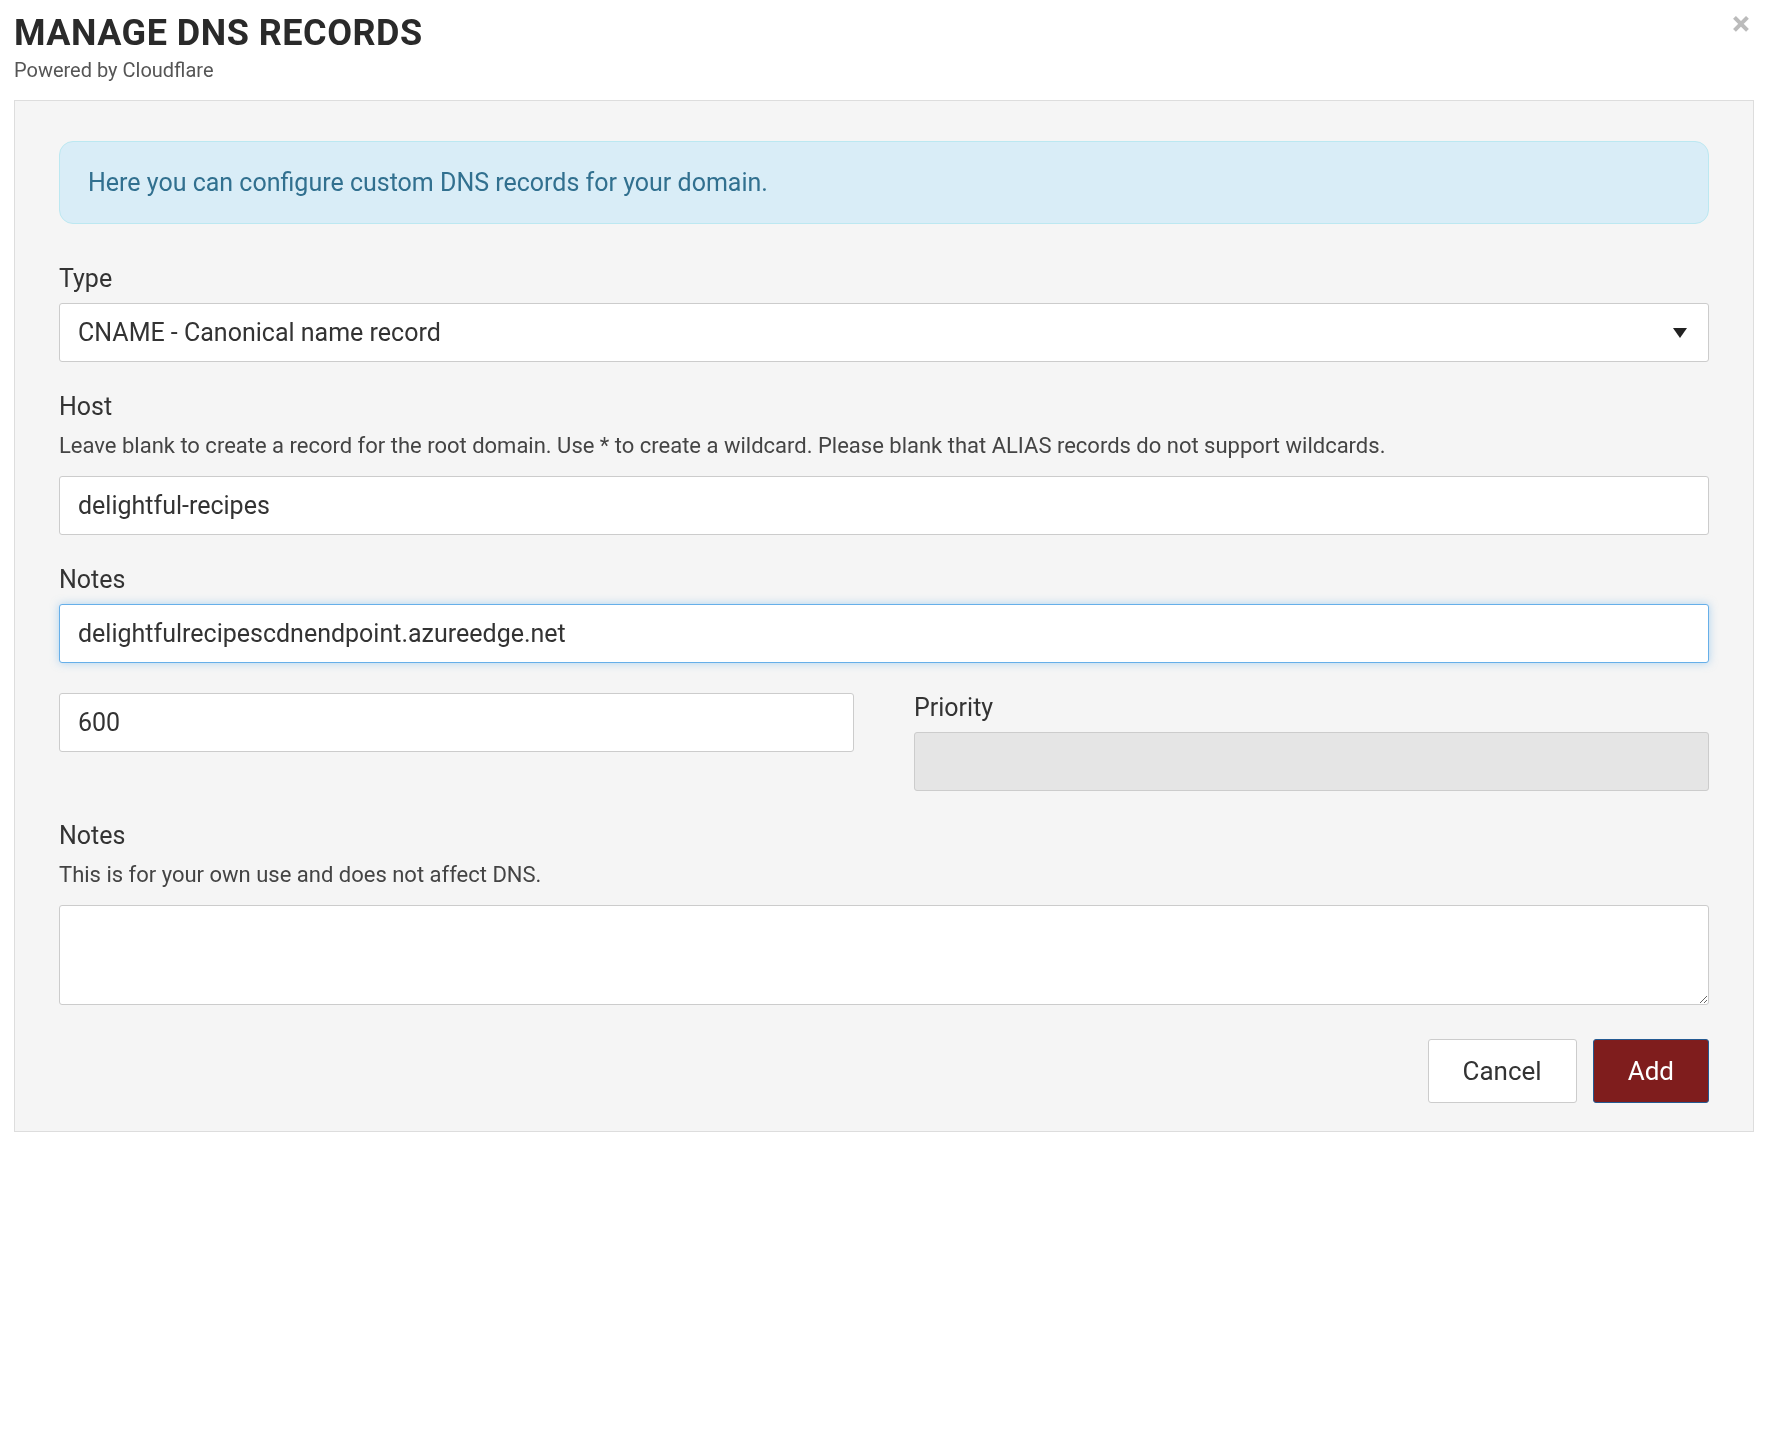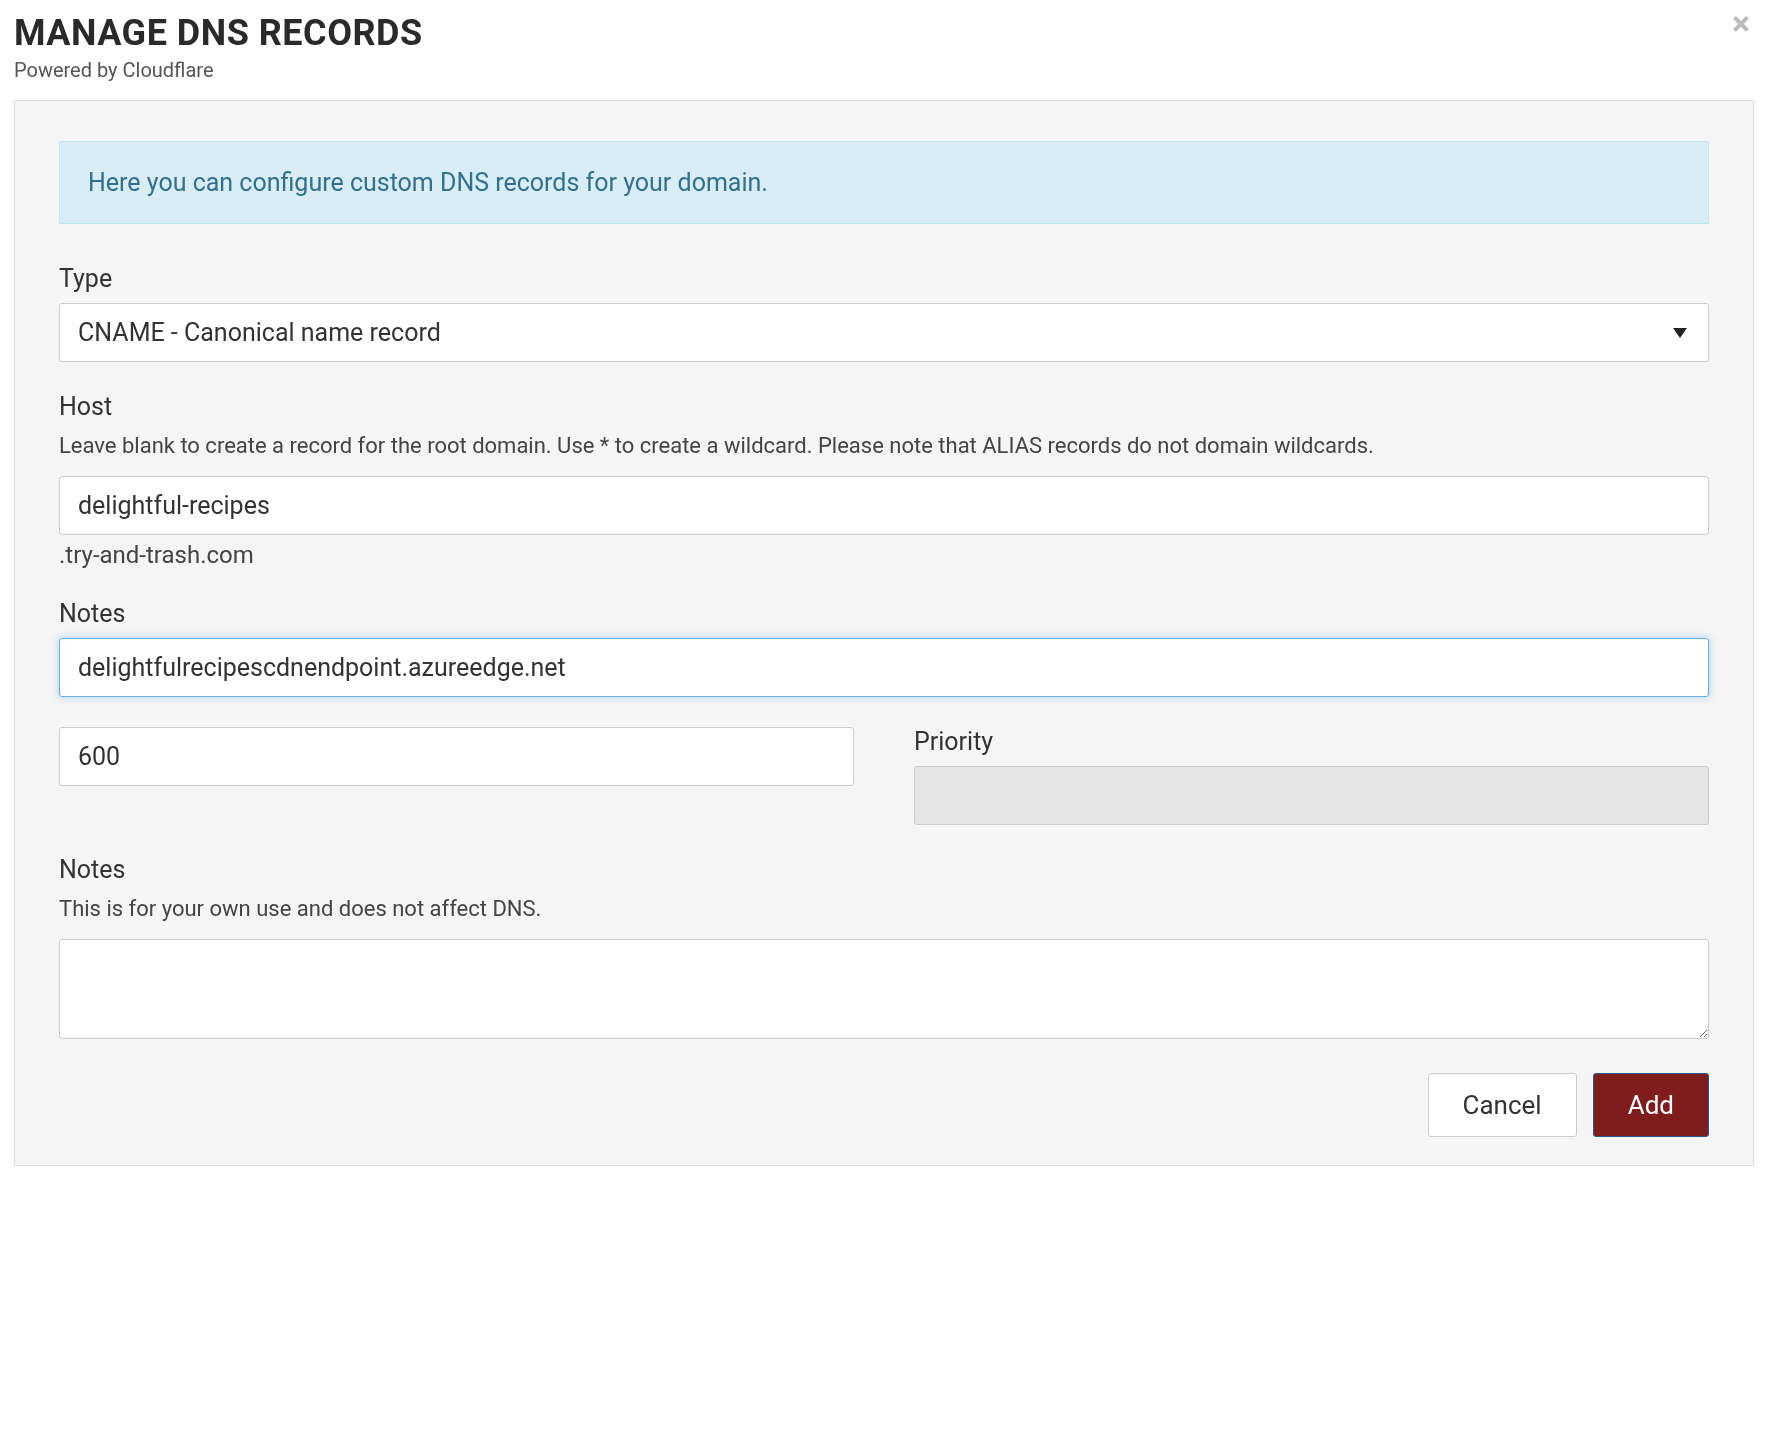--- a/index.html
+++ b/index.html
@@ -47,21 +47,21 @@
       background: #f5f5f5;
       border: 1px solid #ddd;
       padding: 40px 44px 28px 44px;
     }
     .info-banner {
       background: #d9edf7;
       border: 1px solid #bce8f1;
       color: #31708f;
       padding: 26px 28px;
       font-size: 25px;
-      border-radius: 1px;
+      border-radius: 14px;
       margin-bottom: 40px;
     }
     .form-group {
       margin-bottom: 30px;
     }
     .form-label {
       display: block;
       font-size: 25px;
       color: #333;
       margin-bottom: 10px;
@@ -184,23 +184,22 @@
         <span class="select-caret">
           <svg viewBox="0 0 14 10">
               <polygon points="0,0 14,0 7,10" fill="#222"></polygon>
             </svg>
         </span>
       </div>
     </div>
 
     <div class="form-group">
       <label class="form-label">Host</label>
-      <div class="form-help">Leave blank to create a record for the root domain. Use * to create a wildcard. Please note that ALIAS records do not domain wildcards.</div>
+      <div class="form-help">Leave blank to create a record for the root domain. Use * to create a wildcard. Please blank that ALIAS records do not support wildcards.</div>
       <input type="text" class="form-control" value="delightful-recipes" style="">
-      <div class="domain-suffix">.try-and-trash.com</div>
     </div>
 
     <div class="form-group">
       <label class="form-label">Notes</label>
       <input type="text" class="form-control focused" value="delightfulrecipescdnendpoint.azureedge.net" style="">
     </div>
 
     <div class="row-two">
       <div class="col">
         <input type="text" class="form-control ttl-input" value="600" style="">

